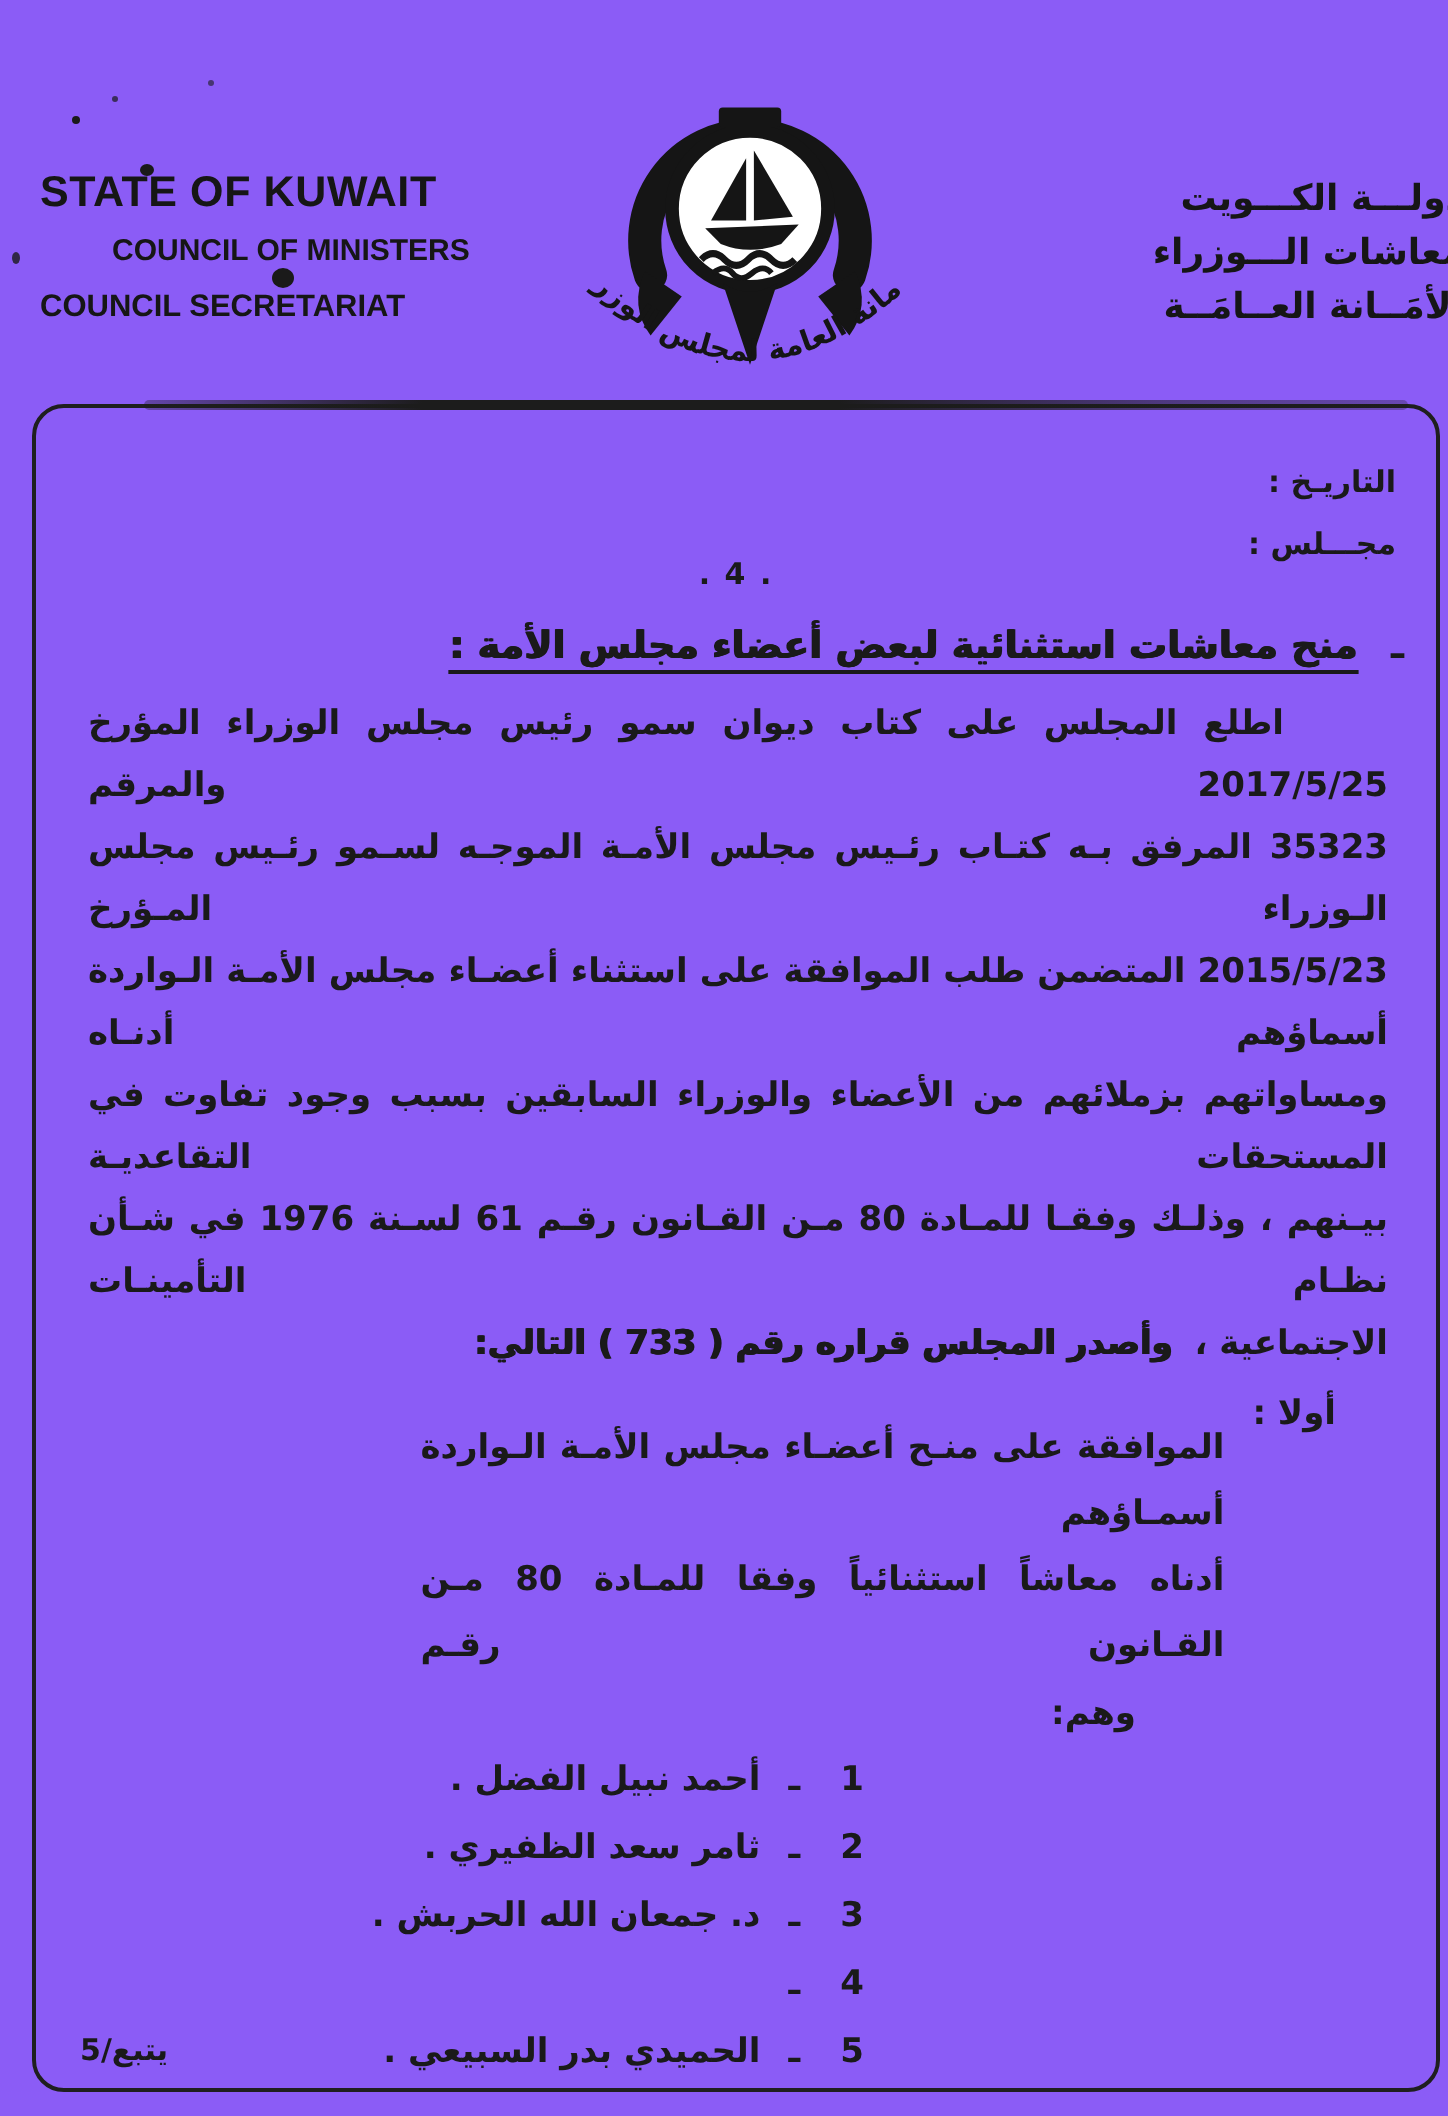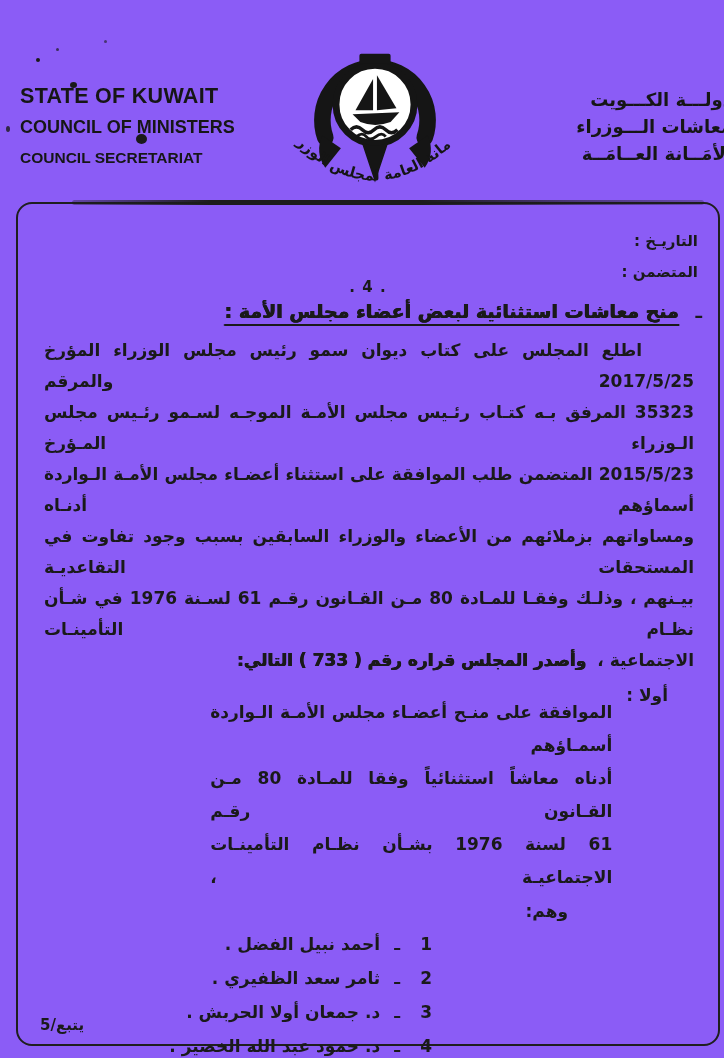--- a/index.html
+++ b/index.html
@@ -14,37 +14,37 @@
   .s1{left:36px;top:58px;width:4px;height:4px;}
   .s2{left:70px;top:82px;width:7px;height:6px;}
   .s3{left:136px;top:134px;width:11px;height:10px;}
   .s4{left:6px;top:126px;width:4px;height:6px;opacity:.8;}
   .s5{left:56px;top:48px;width:3px;height:3px;opacity:.7;}
   .s6{left:104px;top:40px;width:3px;height:3px;opacity:.6;}
 
   
   .lh-en{position:absolute;left:20px;top:84px;font-family:"Liberation Sans",sans-serif;font-weight:bold;color:#161616;}
   .lh-en .l1{font-size:21.5px;letter-spacing:.3px;margin-bottom:8px;}
-  .lh-en .l2{font-size:18px;margin-bottom:11px;}
+  .lh-en .l2{font-size:15px;margin-bottom:11px;margin-left:36px;}
   .lh-en .l3{font-size:15.5px;}
   .lh-ar{position:absolute;right:8px;top:86px;text-align:right;direction:rtl;font-weight:bold;font-size:18px;line-height:27px;color:#161616;}
   .emblem{position:absolute;left:282px;top:44px;}
 
   
   .doc-box{
     position:absolute;left:16px;top:202px;width:700px;height:840px;
     border:2px solid #1f1f1f;border-radius:16px;direction:rtl;background:transparent;
   }
   .doc-box::before{ 
     content:"";position:absolute;top:-4px;left:54px;right:14px;height:5px;border-radius:3px;
     background:linear-gradient(90deg,rgba(26,26,26,.35),#1c1c1c 22%,#1c1c1c 55%,rgba(26,26,26,.55) 80%,rgba(26,26,26,.3));
   }
   .meta{position:absolute;top:22px;right:20px;text-align:right;font-size:15px;font-weight:bold;line-height:31px;}
   .page-num{margin-top:74px;text-align:center;direction:ltr;font-size:15px;font-weight:bold;letter-spacing:1px;}
-  .subject{margin-top:4px;padding-right:16px;text-align:right;font-size:19px;font-weight:bold;}
+  .subject{margin-top:16px;padding-right:16px;text-align:right;font-size:19px;font-weight:bold;}
   .subject .dash{margin-left:10px;}
   .subject .title{
     text-decoration:underline;text-decoration-thickness:2px;text-underline-offset:6px;
     text-shadow:.4px 0 0 currentColor,-.4px 0 0 currentColor;
   }
   .para{margin-top:13px;padding:0 24px 0 26px;font-size:17px;font-weight:bold;}
   .pline{line-height:31px;text-align:justify;text-align-last:justify;text-justify:inter-word;}
   .pline.first{text-indent:52px;}
   .pline.pend{text-align:right;text-align-last:right;}
   .emph{text-shadow:.4px 0 0 currentColor,-.4px 0 0 currentColor;margin-right:5px;}
@@ -104,21 +104,21 @@
   <div class="lh-ar">
     <div>دولـــة الكـــويت</div>
     <div>معاشات الـــوزراء</div>
     <div>الأمَــانة العــامَــة</div>
   </div>
 
   <div class="doc-box">
 
     <div class="meta">
       <div>التاريـخ :</div>
-      <div>المتضمن :</div>
+      <div>مجـــلس :</div>
     </div>
 
     <div class="page-num">. 4 .</div>
 
     <div class="subject">
       <span class="dash">ـ</span>
       <span class="title">منح معاشات استثنائية لبعض أعضاء مجلس الأمة :</span>
     </div>
 
     <div class="para">
@@ -131,46 +131,44 @@
         <span>الاجتماعية ،</span>
         <span class="emph">وأصدر المجلس قراره رقم ( 733 ) التالي:</span>
       </div>
     </div>
 
     <div class="clause">
       <div class="clause-label">أولا :</div>
       <div class="clause-body">
         <div class="jline">الموافقة على منـح أعضـاء مجلس الأمـة الـواردة أسمـاؤهم</div>
         <div class="jline">أدناه معاشاً استثنائياً وفقا للمـادة 80 مـن القـانون رقـم</div>
-        <div class="jline">61 لسنة 1976 بشـأن نظـام التأمينـات الاجتماعيـة ،</div>
       </div>
     </div>
 
     <div class="whom">وهم:</div>
 
     <div class="names">
       <div class="name-row">
         <span class="n-num">1</span>
         <span class="n-sep">ـ</span>
         <span class="n-name">أحمد نبيل الفضل .</span>
       </div>
       <div class="name-row">
         <span class="n-num">2</span>
         <span class="n-sep">ـ</span>
         <span class="n-name">ثامر سعد الظفيري .</span>
       </div>
       <div class="name-row">
         <span class="n-num">3</span>
         <span class="n-sep">ـ</span>
-        <span class="n-name">د. جمعان أولا الحربش .</span>
+        <span class="n-name">د. جمعان الله الحربش .</span>
       </div>
       <div class="name-row">
         <span class="n-num">4</span>
         <span class="n-sep">ـ</span>
-        <span class="n-name">د. حمود عبد الله الخضير .</span>
       </div>
       <div class="name-row">
         <span class="n-num">5</span>
         <span class="n-sep">ـ</span>
         <span class="n-name">الحميدي بدر السبيعي .</span>
       </div>
 
     </div>
 
     <div class="footer">يتبع/5</div>

